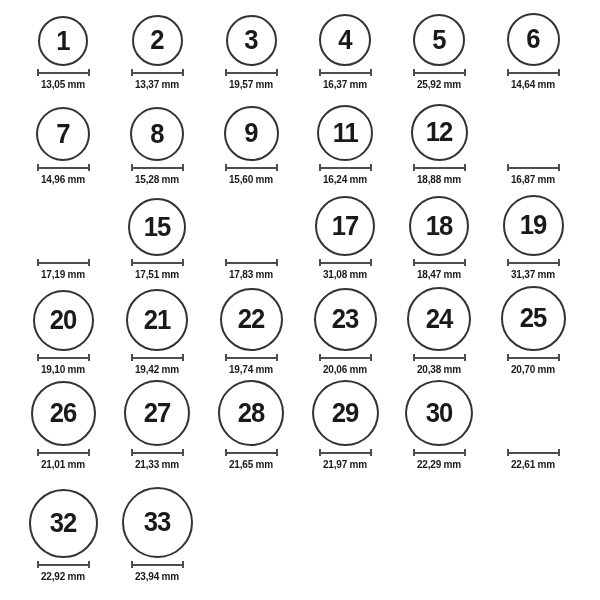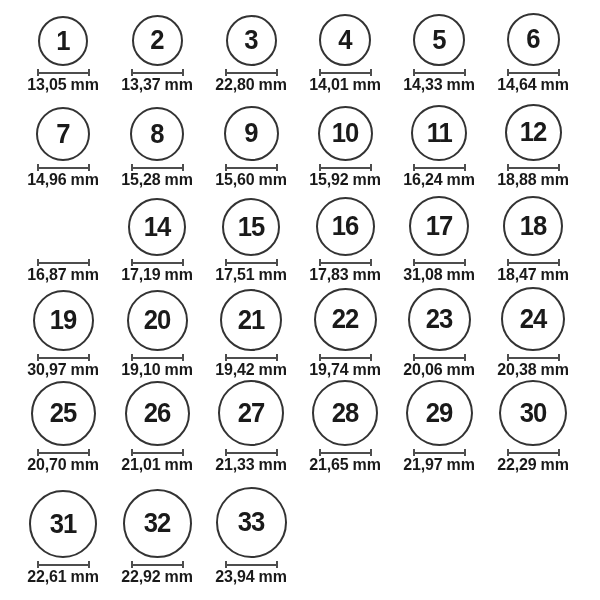--- a/index.html
+++ b/index.html
@@ -55,21 +55,21 @@
     display: flex;
     align-items: center;
     margin-bottom: 2px;
   }
   .dim-line {
     width: 100%;
     height: 2px;
     background: var(--ruler);
   }
   .label {
-    font-size: 16px;
+    font-size: 10px;
     line-height: 13px;
     font-weight: 700;
     color: var(--text);
     letter-spacing: -0.2px;
     white-space: nowrap;
   }
 </style>
 </head>
 <body>
 
@@ -95,41 +95,41 @@
     <div class="label">13,37 mm</div>
   </div>
 
   <div class="cell">
     <div class="circle" style="width: 51px; height: 51px;">
       <span class="num">3</span>
     </div>
     <div class="dim">
       <div class="dim-line"></div>
     </div>
-    <div class="label">22,80 mm</div>
+    <div class="label">19,57 mm</div>
   </div>
 
   <div class="cell">
     <div class="circle" style="width: 52px; height: 52px;">
       <span class="num">4</span>
     </div>
     <div class="dim">
       <div class="dim-line"></div>
     </div>
-    <div class="label">14,01 mm</div>
+    <div class="label">16,37 mm</div>
   </div>
 
   <div class="cell">
     <div class="circle" style="width: 52px; height: 52px;">
       <span class="num">5</span>
     </div>
     <div class="dim">
       <div class="dim-line"></div>
     </div>
-    <div class="label">14,33 mm</div>
+    <div class="label">25,92 mm</div>
   </div>
 
   <div class="cell">
     <div class="circle" style="width: 53px; height: 53px;">
       <span class="num">6</span>
     </div>
     <div class="dim">
       <div class="dim-line"></div>
     </div>
     <div class="label">14,64 mm</div>
@@ -158,29 +158,20 @@
   <div class="cell">
     <div class="circle" style="width: 55px; height: 55px;">
       <span class="num">9</span>
     </div>
     <div class="dim">
       <div class="dim-line"></div>
     </div>
     <div class="label">15,60 mm</div>
   </div>
 
-  <div class="cell">
-    <div class="circle" style="width: 55px; height: 55px;">
-      <span class="num">10</span>
-    </div>
-    <div class="dim">
-      <div class="dim-line"></div>
-    </div>
-    <div class="label">15,92 mm</div>
-  </div>
 
   <div class="cell">
     <div class="circle" style="width: 56px; height: 56px;">
       <span class="num">11</span>
     </div>
     <div class="dim">
       <div class="dim-line"></div>
     </div>
     <div class="label">16,24 mm</div>
   </div>
@@ -196,43 +187,37 @@
   </div>
 
   <div class="cell">
     <div class="dim">
       <div class="dim-line"></div>
     </div>
     <div class="label">16,87 mm</div>
   </div>
 
   <div class="cell">
-    <div class="circle" style="width: 58px; height: 58px;">
-      <span class="num">14</span>
-    </div>
     <div class="dim">
       <div class="dim-line"></div>
     </div>
     <div class="label">17,19 mm</div>
   </div>
 
   <div class="cell">
     <div class="circle" style="width: 58px; height: 58px;">
       <span class="num">15</span>
     </div>
     <div class="dim">
       <div class="dim-line"></div>
     </div>
     <div class="label">17,51 mm</div>
   </div>
 
   <div class="cell">
-    <div class="circle" style="width: 59px; height: 59px;">
-      <span class="num">16</span>
-    </div>
     <div class="dim">
       <div class="dim-line"></div>
     </div>
     <div class="label">17,83 mm</div>
   </div>
 
   <div class="cell">
     <div class="circle" style="width: 60px; height: 60px;">
       <span class="num">17</span>
     </div>
@@ -252,21 +237,21 @@
     <div class="label">18,47 mm</div>
   </div>
 
   <div class="cell">
     <div class="circle" style="width: 61px; height: 61px;">
       <span class="num">19</span>
     </div>
     <div class="dim">
       <div class="dim-line"></div>
     </div>
-    <div class="label">30,97 mm</div>
+    <div class="label">31,37 mm</div>
   </div>
 
   <div class="cell">
     <div class="circle" style="width: 61px; height: 61px;">
       <span class="num">20</span>
     </div>
     <div class="dim">
       <div class="dim-line"></div>
     </div>
     <div class="label">19,10 mm</div>
@@ -366,23 +351,20 @@
     <div class="circle" style="width: 68px; height: 68px;">
       <span class="num">30</span>
     </div>
     <div class="dim">
       <div class="dim-line"></div>
     </div>
     <div class="label">22,29 mm</div>
   </div>
 
   <div class="cell">
-    <div class="circle" style="width: 68px; height: 68px;">
-      <span class="num">31</span>
-    </div>
     <div class="dim">
       <div class="dim-line"></div>
     </div>
     <div class="label">22,61 mm</div>
   </div>
 
   <div class="cell">
     <div class="circle" style="width: 69px; height: 69px;">
       <span class="num">32</span>
     </div>

